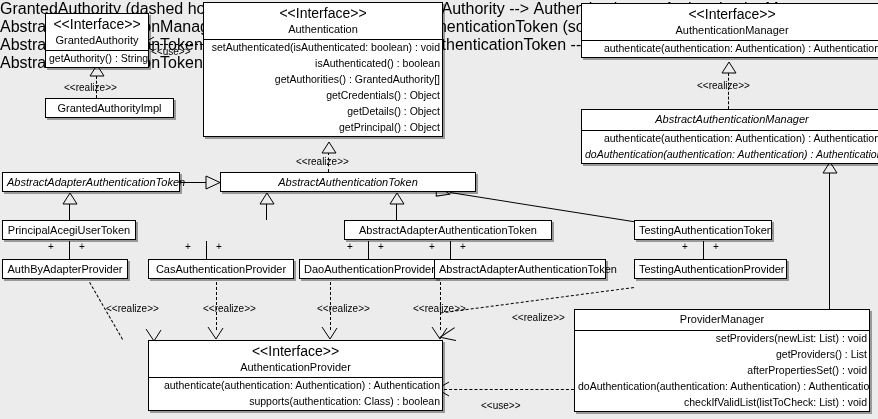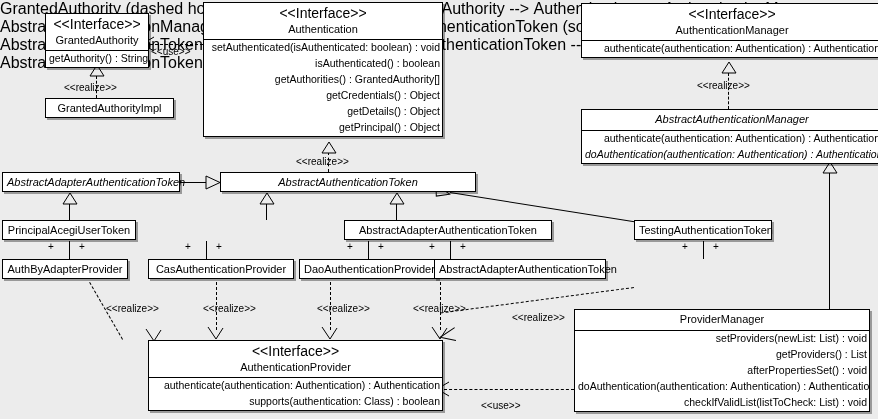--- a/index.html
+++ b/index.html
@@ -342,20 +342,23 @@
   <div class="uml" style="left:299px;top:259px;width:139px;">
     <div class="simple">DaoAuthenticationProvider</div>
   </div>
 
   
   <div class="uml" style="left:434px;top:259px;width:172px;">
     <div class="simple">AbstractAdapterAuthenticationToken</div>
   </div>
 
   
+  <div class="uml" style="left:634px;top:259px;width:153px;">
+    <div class="simple">TestingAuthenticationProvider</div>
+  </div>
 
   
   <div class="uml" style="left:148px;top:340px;width:295px;">
     <div class="hdr with-sep">
       <span class="stereo">&lt;&lt;Interface&gt;&gt;</span>
       <span class="cname">AuthenticationProvider</span>
     </div>
     <div class="ops">
       <div class="op">authenticate(authentication: Authentication) : Authentication</div>
       <div class="op">supports(authentication: Class) : boolean</div>

